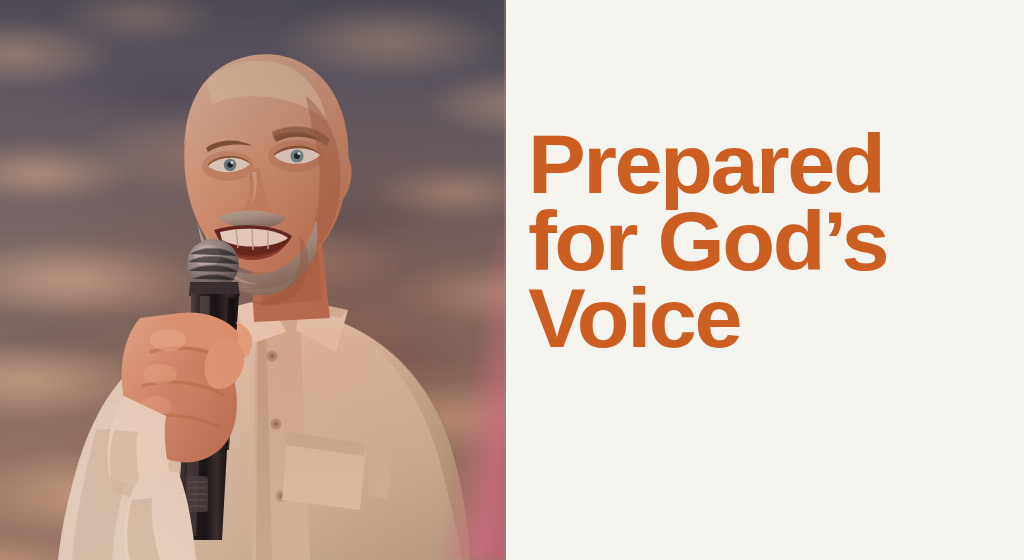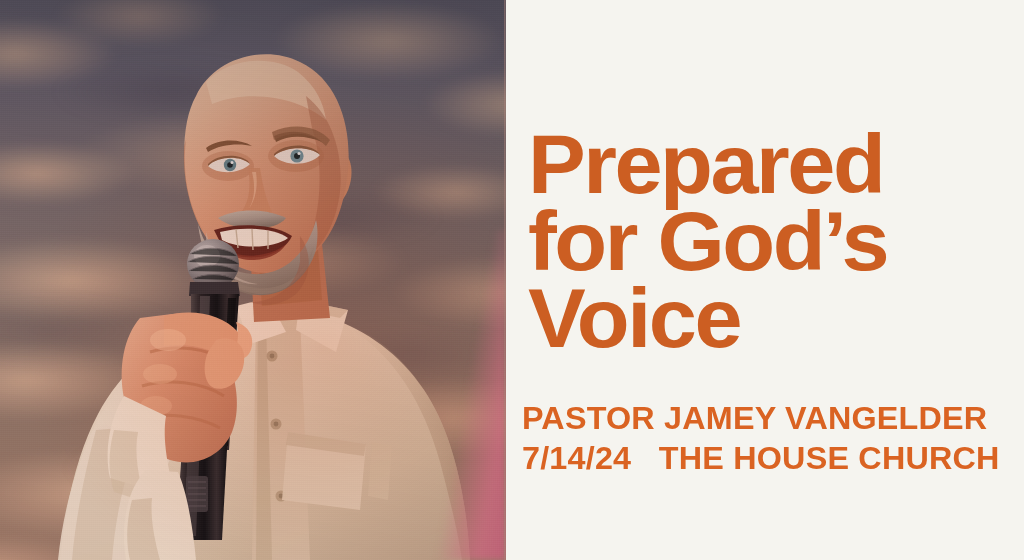--- a/index.html
+++ b/index.html
@@ -363,20 +363,16 @@
   <div class="photo-edge"></div>
 
   <div class="text-panel">
 
     <div class="title-block">
       <div class="title-line">Prepared</div>
       <div class="title-line">for God’s</div>
       <div class="title-line">Voice</div>
     </div>
 
-    <div class="subtitle-block">
-      <div class="subtitle-line">PASTOR JAMEY VANGELDER</div>
-      <div class="subtitle-line">7/14/24   THE HOUSE CHURCH</div>
-    </div>
 
   </div>
 
 </div>
 
 </body></html>

